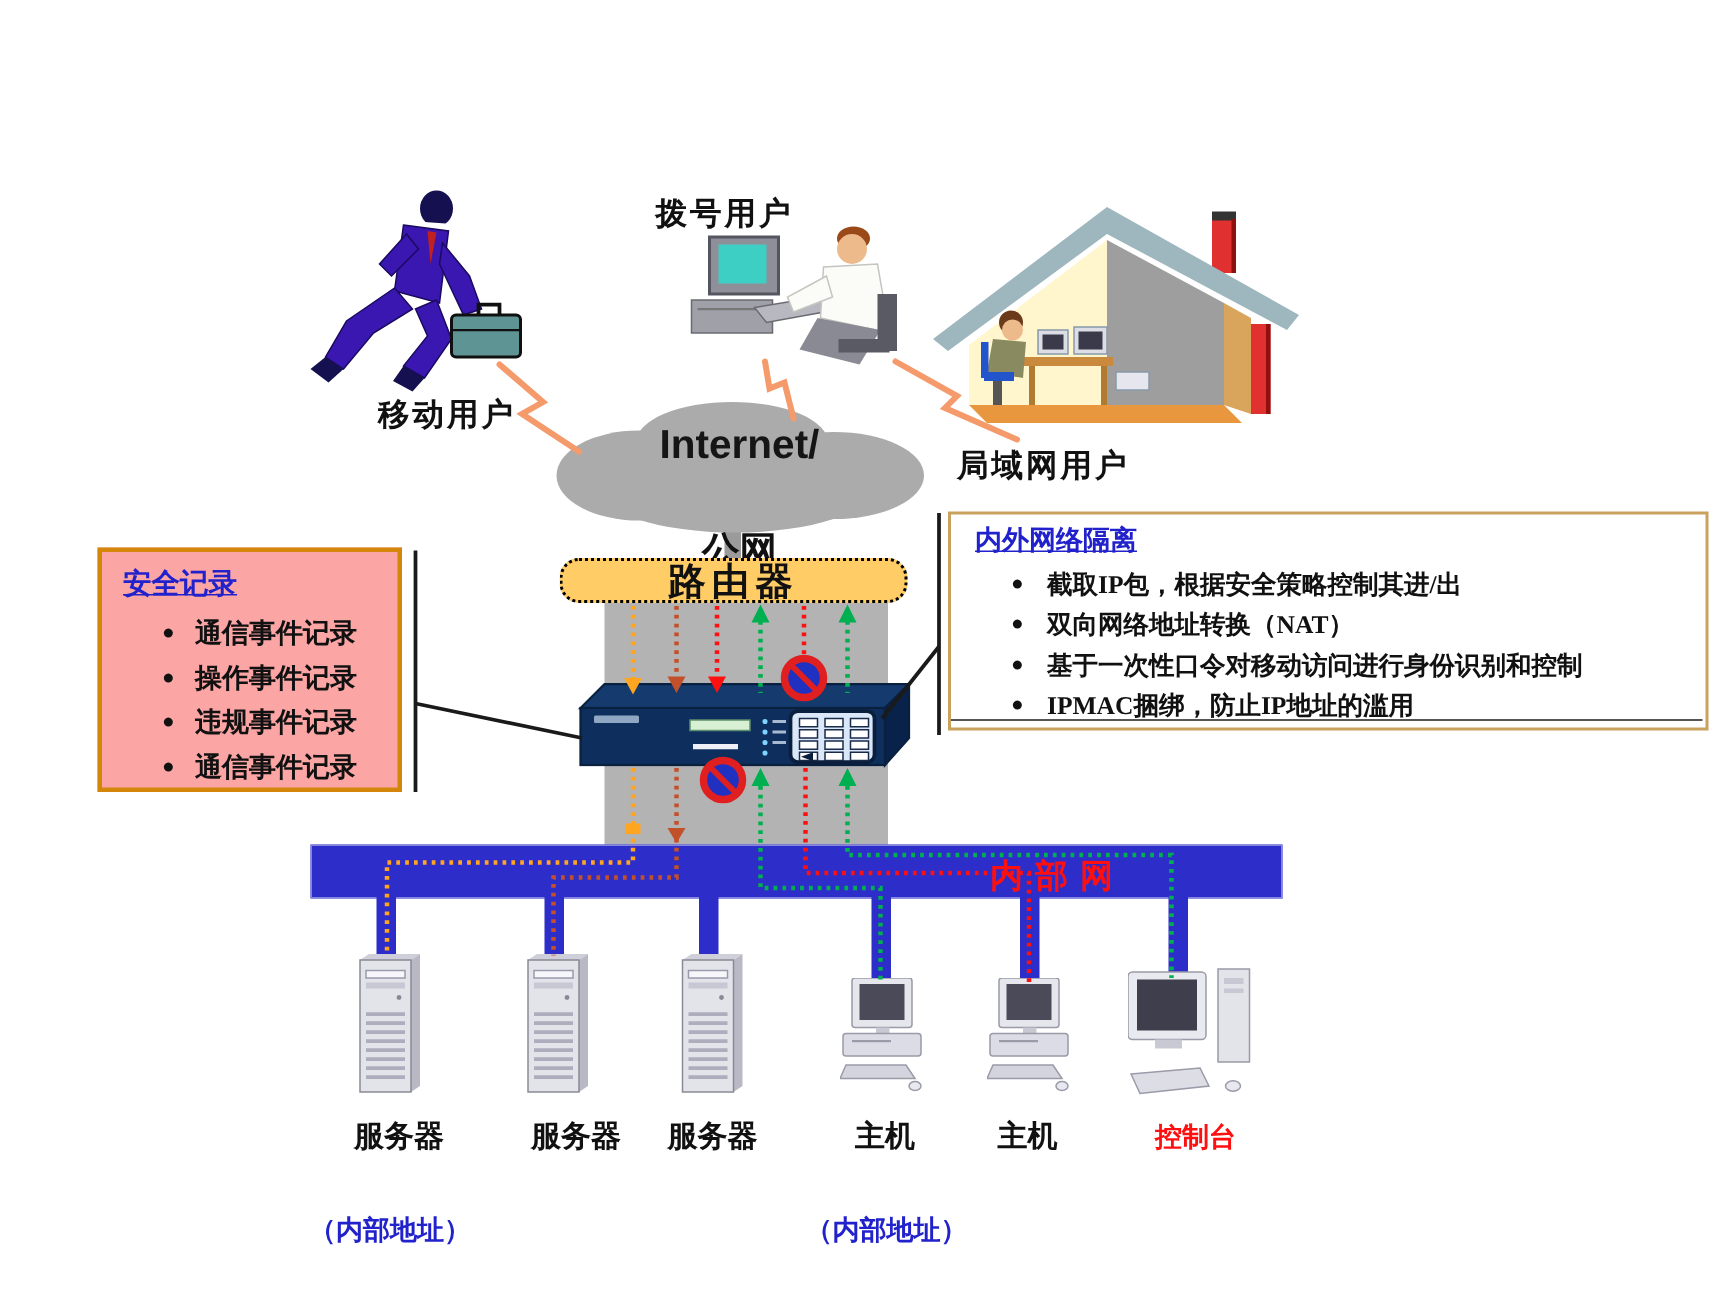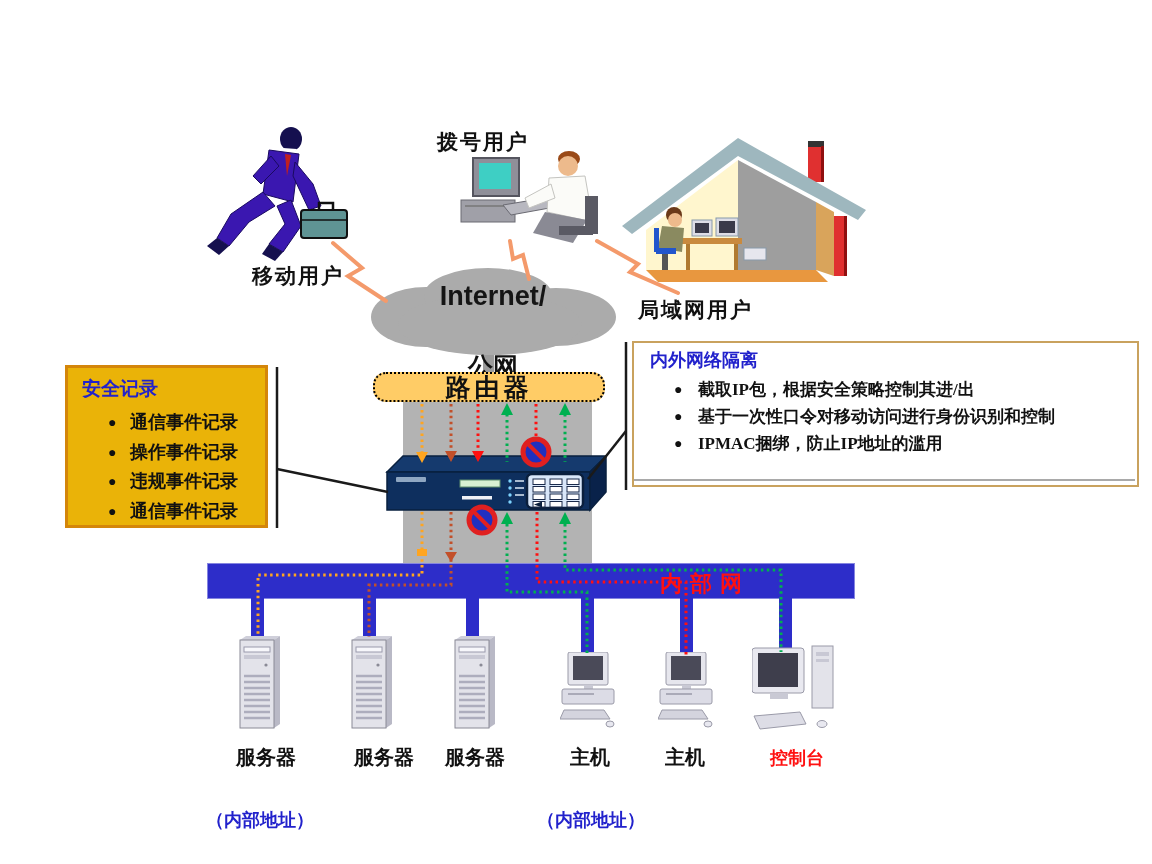--- a/index.html
+++ b/index.html
@@ -33,25 +33,25 @@
   
   .band{left:403px;top:401px;width:189px;height:163px;background:#B3B3B3;z-index:1;}
   .bar{left:207px;top:563px;width:648px;height:36px;background:#2D2DC9;z-index:2;
        outline:1px solid #8585E0;outline-offset:-1px;}
   .bar-label{left:660px;top:569px;width:120px;font-size:22px;color:#FF1010;letter-spacing:8px;z-index:6;}
   .leg{width:13px;background:#2D2DC9;z-index:2;top:598px;}
   .leg1{left:251px;height:40px;} .leg2{left:363px;height:40px;} .leg3{left:466px;height:40px;}
   .leg4{left:581px;height:58px;} .leg5{left:680px;height:58px;} .leg6{left:779px;height:54px;}
 
   
-  .secbox{left:65px;top:365px;width:203px;height:163px;box-sizing:border-box;background:#eab308;
+  .secbox{left:65px;top:365px;width:203px;height:163px;box-sizing:border-box;background:#fca5a5;
           border:3px solid #D4860A;z-index:15;padding:8px 0 0 14px;}
   .isobox{left:632px;top:341px;width:507px;height:146px;box-sizing:border-box;background:#fff;
           border:2px solid #C9A25E;z-index:15;padding:5px 0 0 16px;}
-  .box-title{font-size:19px;color:#2222CC;}
+  .box-title{font-size:19px;color:#2222CC;text-decoration:underline;}
   .isobox .box-title{font-size:18px;}
   .box-list{list-style:none;margin:6px 0 0 0;padding:0 16px 0 26px;}
   .isobox .box-list{padding-left:24px;margin-top:4px;}
   .box-list li{position:relative;padding-left:22px;font-family:"Liberation Serif",serif;
                font-weight:bold;color:#111;font-size:18px;line-height:29.5px;}
   .isobox .box-list li{font-size:17px;line-height:27px;padding-left:24px;}
   .box-list li::before{content:"\25CF";position:absolute;left:0;top:0;font-size:14px;}
 
   
   .dev-label{width:110px;text-align:center;font-size:20px;z-index:6;top:744px;}
@@ -165,20 +165,21 @@
       <li>操作事件记录</li>
       <li>违规事件记录</li>
       <li>通信事件记录</li>
     </ul>
   </div>
 
   <div class="abs isobox">
     <div class="box-title cjk">内外网络隔离</div>
     <ul class="box-list">
       <li>截取IP包，根据安全策略控制其进/出</li>
+      <li>双向网络地址转换（NAT）</li>
       <li>基于一次性口令对移动访问进行身份识别和控制</li>
       <li>IPMAC捆绑，防止IP地址的滥用</li>
     </ul>
   </div>
 
   <svg class="abs device-svg" width="232" height="68" viewBox="380 448 232 68">
     <polygon points="387,472 590,472 606,456 403,456" fill="#153A6E" stroke="#09203F" stroke-width="1.5"></polygon>
     <rect x="387" y="472" width="203" height="38" fill="#0E2F5E" stroke="#09203F" stroke-width="1.5"></rect>
     <polygon points="590,472 606,456 606,492 590,510" fill="#09224A" stroke="#09203F" stroke-width="1.5"></polygon>
     <rect x="396" y="477" width="30" height="5" rx="1" fill="#8FA7C2"></rect>

